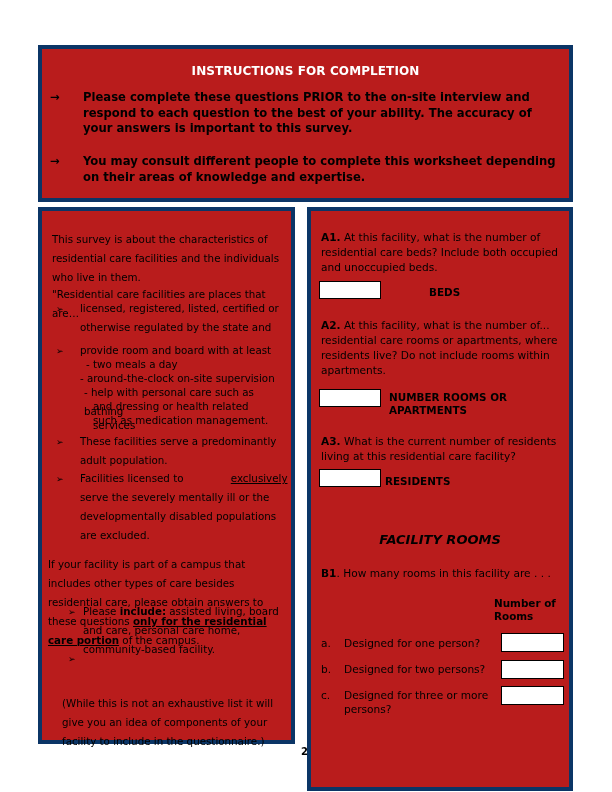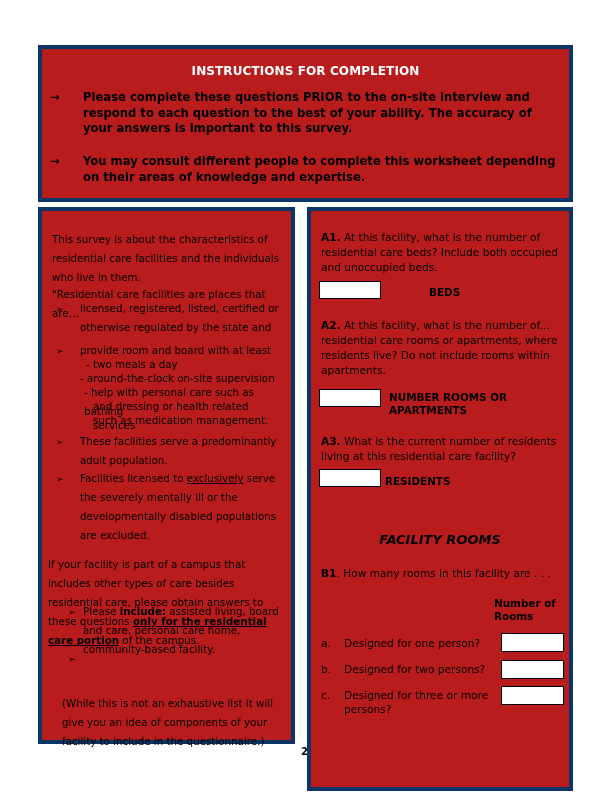--- a/index.html
+++ b/index.html
@@ -14,21 +14,21 @@
            font-weight: bold; font-size: 12px; letter-spacing: 0.1px; }
   .instr { position: absolute; left: 8px; width: 515px; font-weight: bold; font-size: 11.6px; line-height: 15.5px; }
   .instr .arrow { position: absolute; left: 0; top: 0; width: 18px; }
   .instr .txt { margin-left: 33px; display: block; }
   #instr-1 { top: 41px; }
   #instr-2 { top: 105px; }
 
   .small { font-size: 10.3px; line-height: 19px; }
   .abs { position: absolute; }
   .bul { position: absolute; font-size: 9px; }
-  u.ul { text-decoration: underline; }
+  u.ul { text-decoration: underline; margin-left: 44px; }
   b.ul { text-decoration: underline; }
 
   .q { position: absolute; left: 10px; width: 248px; font-size: 10.6px; line-height: 15px; }
   .field { position: absolute; width: 62px; height: 18px; background: #fff; border: 1px solid #000; box-sizing: border-box; }
   .flabel { position: absolute; font-weight: bold; font-size: 10.4px; line-height: 13px; }
   .section-title { position: absolute; left: 0; right: 0; text-align: center; font-weight: bold; font-style: italic; font-size: 13px; }
   .rowitem { position: absolute; left: 10px; font-size: 10.6px; line-height: 14px; }
   .rowitem .letter { position: absolute; left: 0; }
   .rowitem .text { position: absolute; left: 23px; width: 150px; }
   .rfield { position: absolute; left: 190px; width: 63px; height: 19px; background: #fff; border: 1px solid #000; box-sizing: border-box; }

